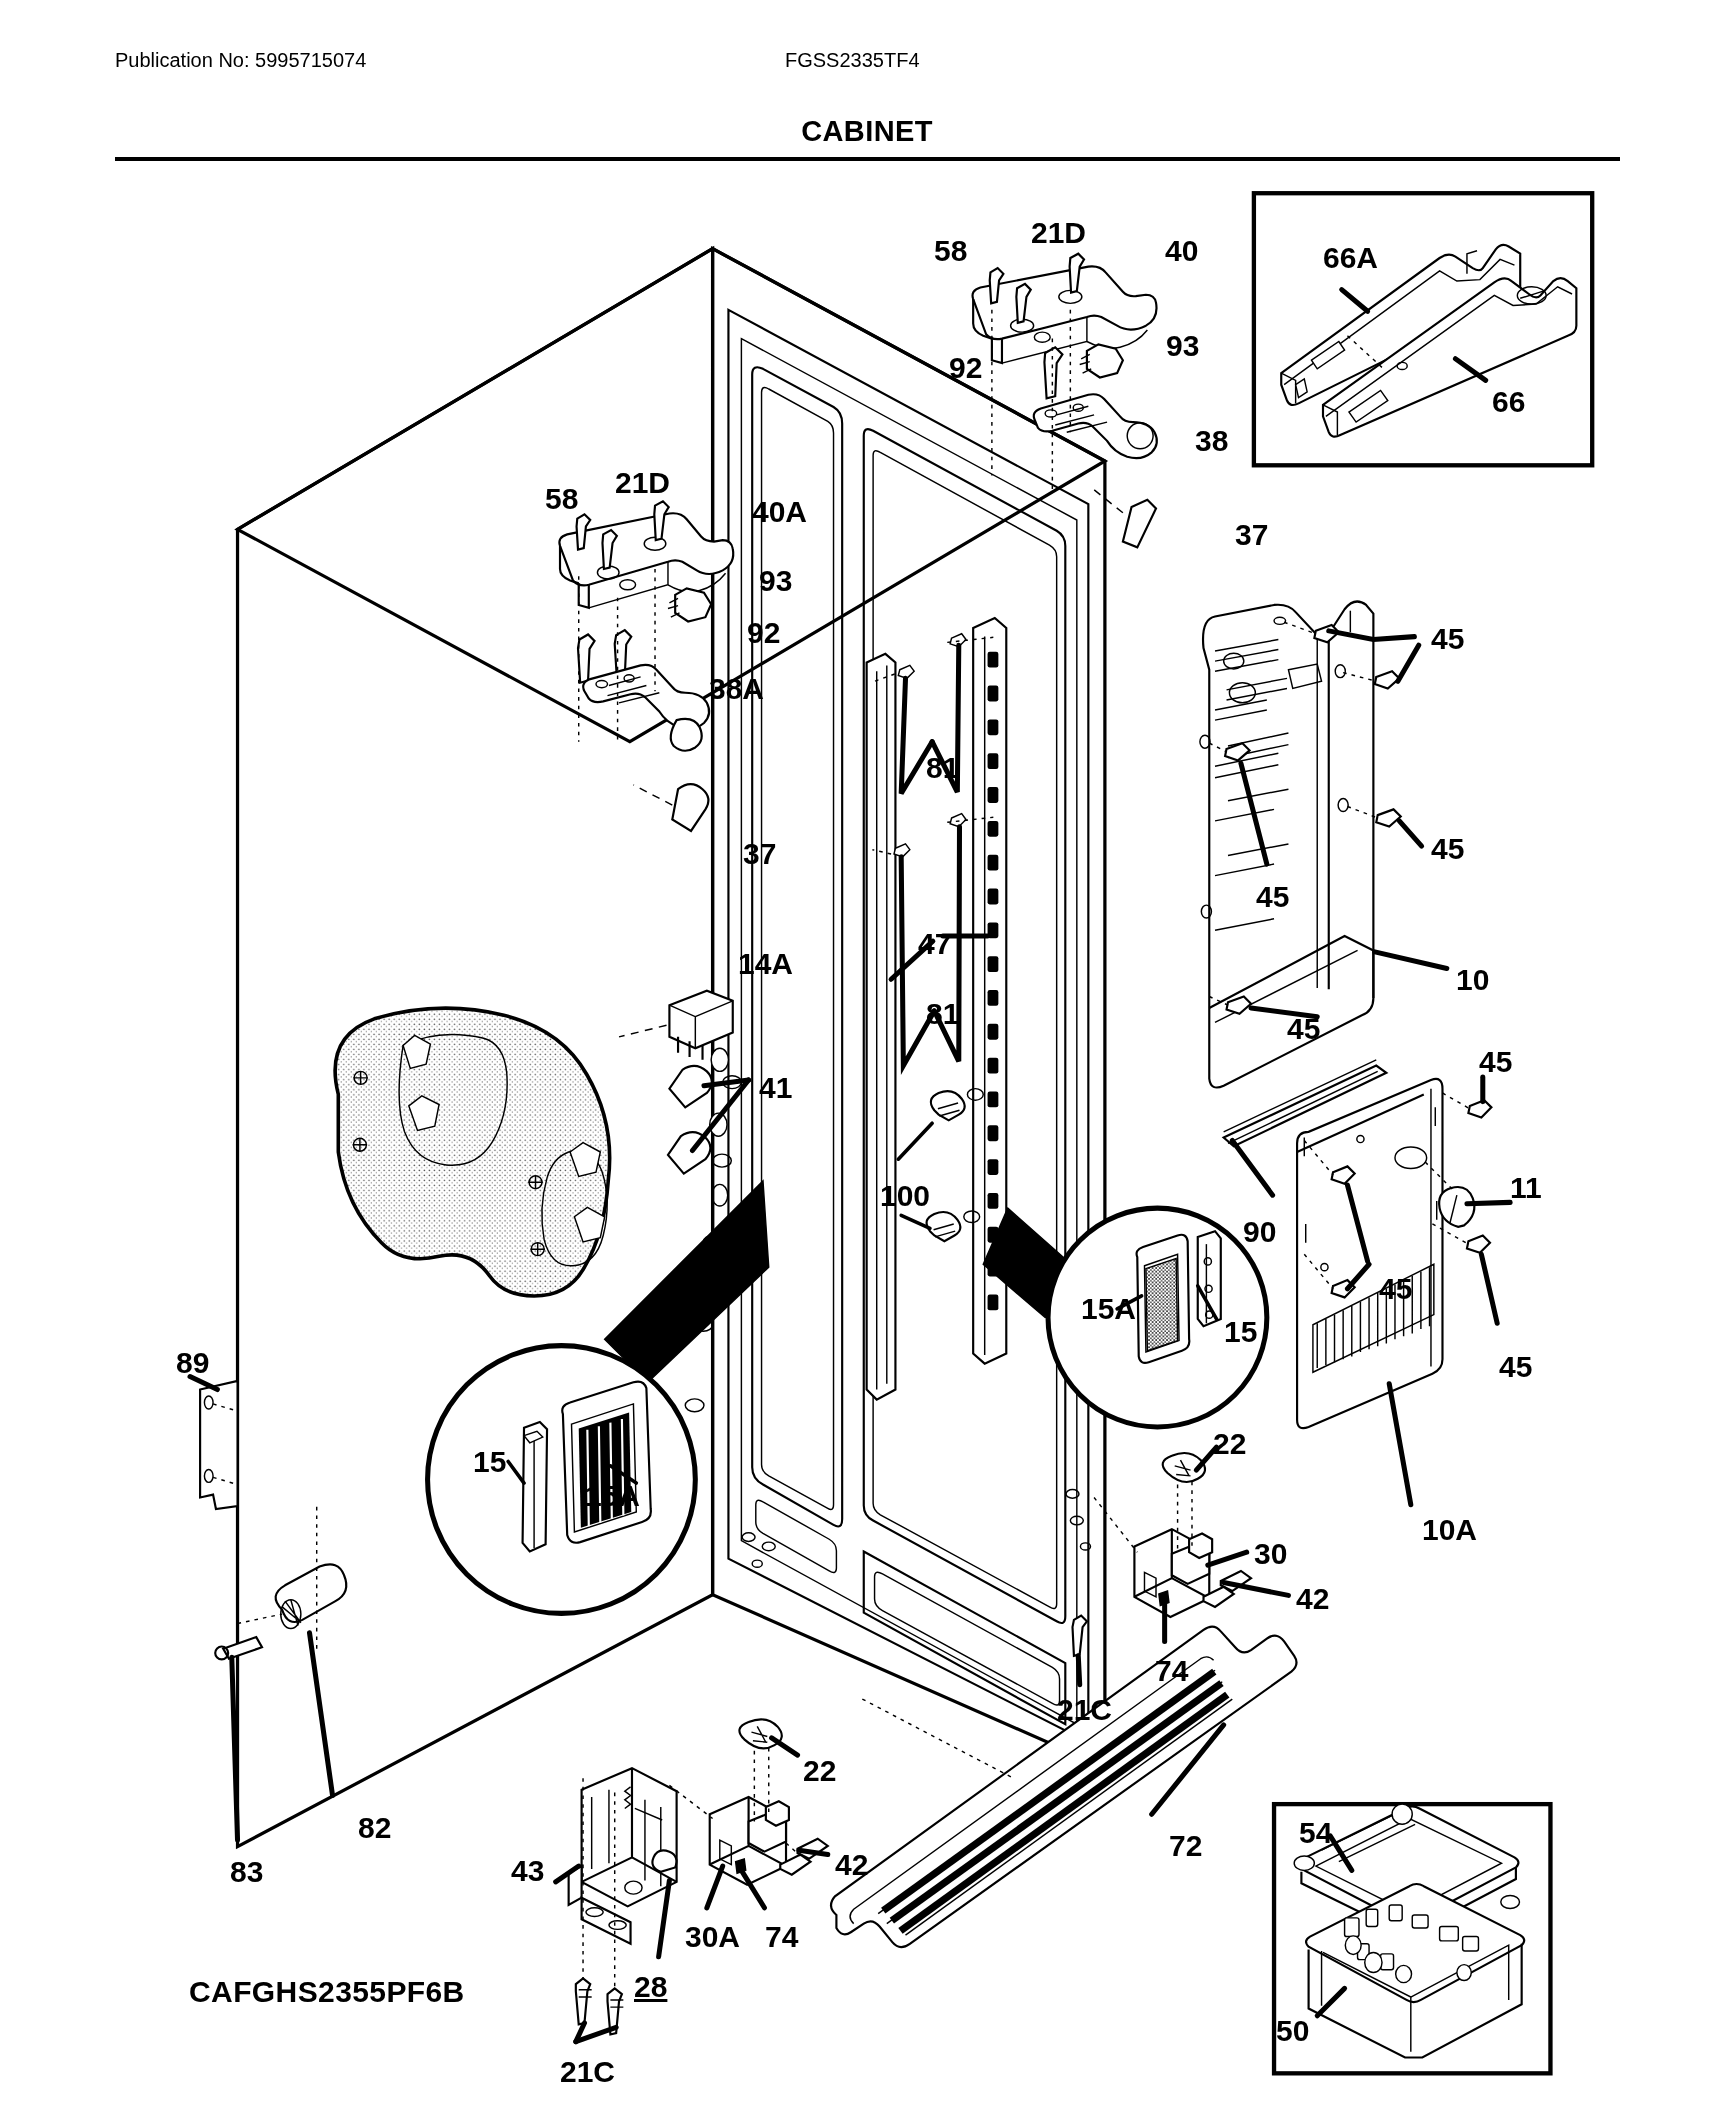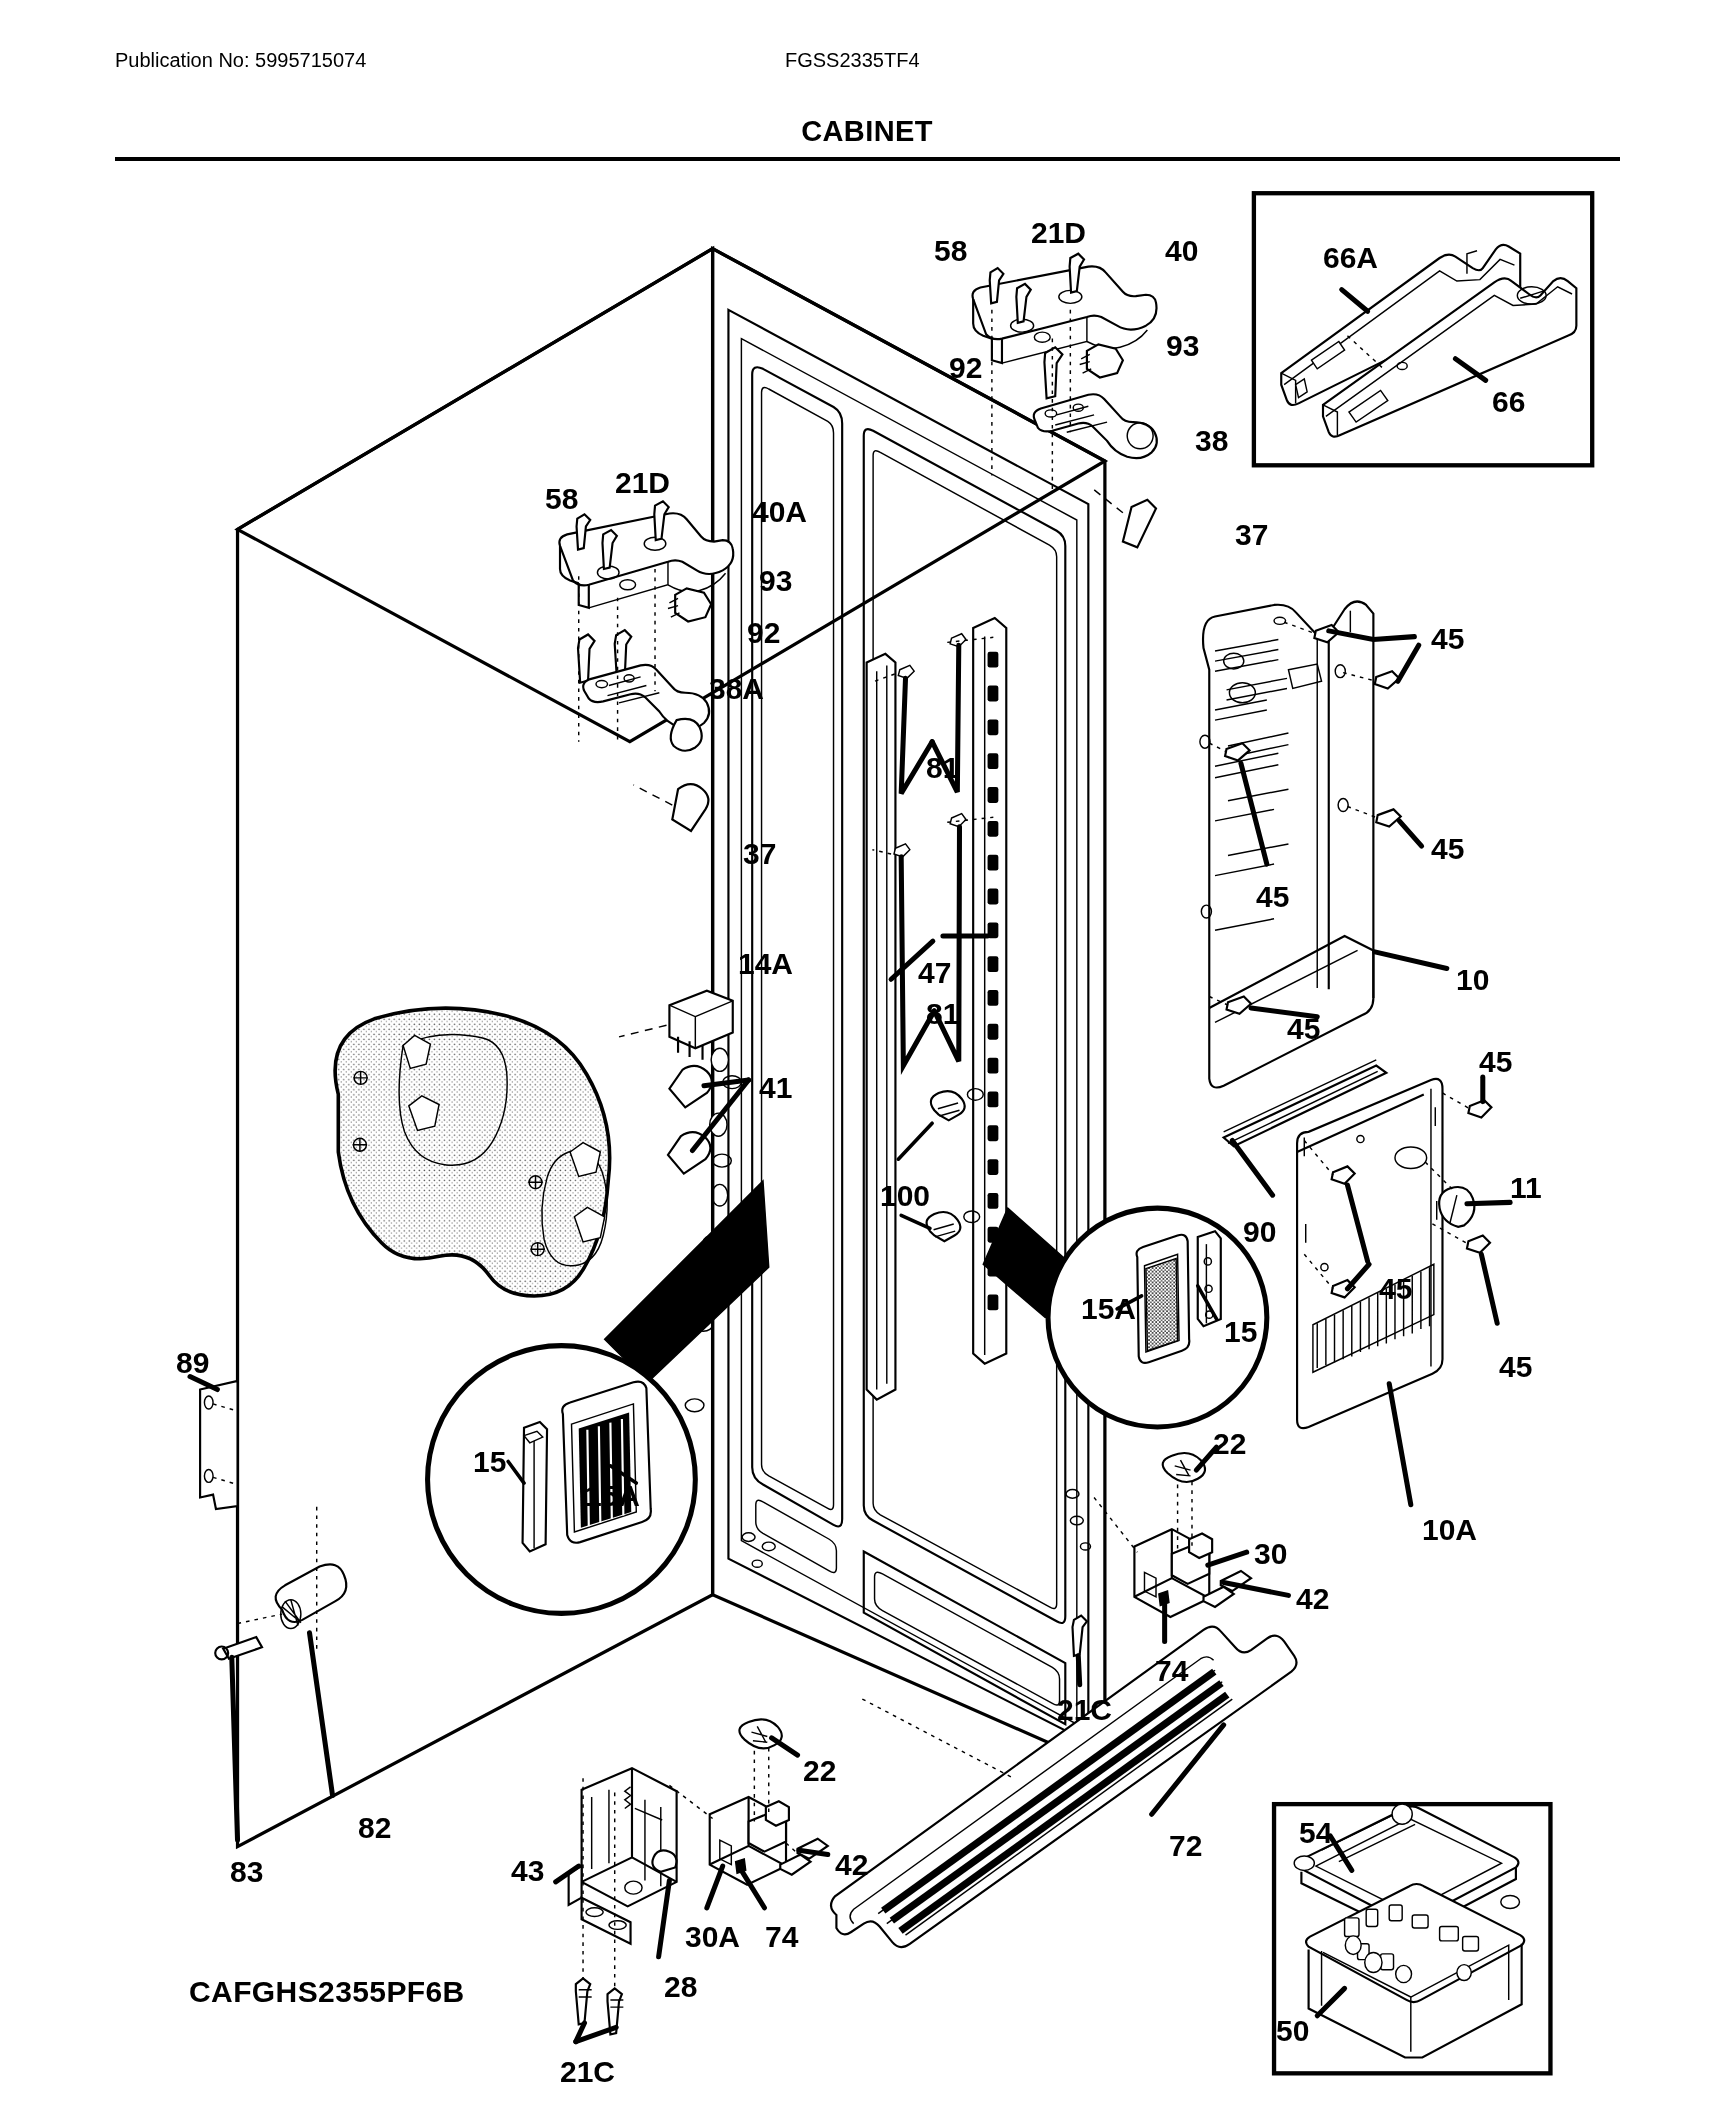--- a/index.html
+++ b/index.html
@@ -634,21 +634,21 @@
   <div class="cal" style="left:1287px;top:1014px;">45</div>
   <div class="cal" style="left:1456px;top:965px;">10</div>
   <div class="cal" style="left:1479px;top:1047px;">45</div>
   <div class="cal" style="left:1510px;top:1173px;">11</div>
   <div class="cal" style="left:1379px;top:1274px;">45</div>
   <div class="cal" style="left:1499px;top:1352px;">45</div>
   <div class="cal" style="left:1243px;top:1217px;">90</div>
   <div class="cal" style="left:1422px;top:1515px;">10A</div>
 
   <div class="cal" style="left:926px;top:753px;">81</div>
-  <div class="cal" style="left:918px;top:929px;margin-top:29px;">47</div>
+  <div class="cal" style="left:918px;top:929px;">47</div>
   <div class="cal" style="left:926px;top:999px;">81</div>
   <div class="cal" style="left:738px;top:949px;text-align:right;">14A</div>
   <div class="cal" style="left:759px;top:1073px;">41</div>
   <div class="cal" style="left:880px;top:1181px;">100</div>
 
   <div class="cal" style="left:1081px;top:1294px;">15A</div>
   <div class="cal" style="left:1224px;top:1317px;">15</div>
   <div class="cal" style="left:473px;top:1447px;">15</div>
   <div class="cal" style="left:585px;top:1481px;">15A</div>
 
@@ -661,20 +661,20 @@
   <div class="cal" style="left:1296px;top:1584px;">42</div>
   <div class="cal" style="left:1155px;top:1656px;">74</div>
   <div class="cal" style="left:1057px;top:1695px;">21C</div>
   <div class="cal" style="left:1123px;top:1831px;margin-left:46px;">72</div>
 
   <div class="cal" style="left:803px;top:1756px;">22</div>
   <div class="cal" style="left:835px;top:1850px;">42</div>
   <div class="cal" style="left:685px;top:1922px;">30A</div>
   <div class="cal" style="left:765px;top:1922px;">74</div>
   <div class="cal" style="left:511px;top:1856px;">43</div>
-  <div class="cal" style="left:664px;top:1972px;">28</div>
+  <div class="cal" style="left:634px;top:1972px;text-decoration:underline;">28</div>
   <div class="cal" style="left:560px;top:2057px;">21C</div>
 
   <div class="cal" style="left:1299px;top:1818px;">54</div>
   <div class="cal" style="left:1276px;top:2016px;">50</div>
 
 </div>
 
 
 </body></html>

